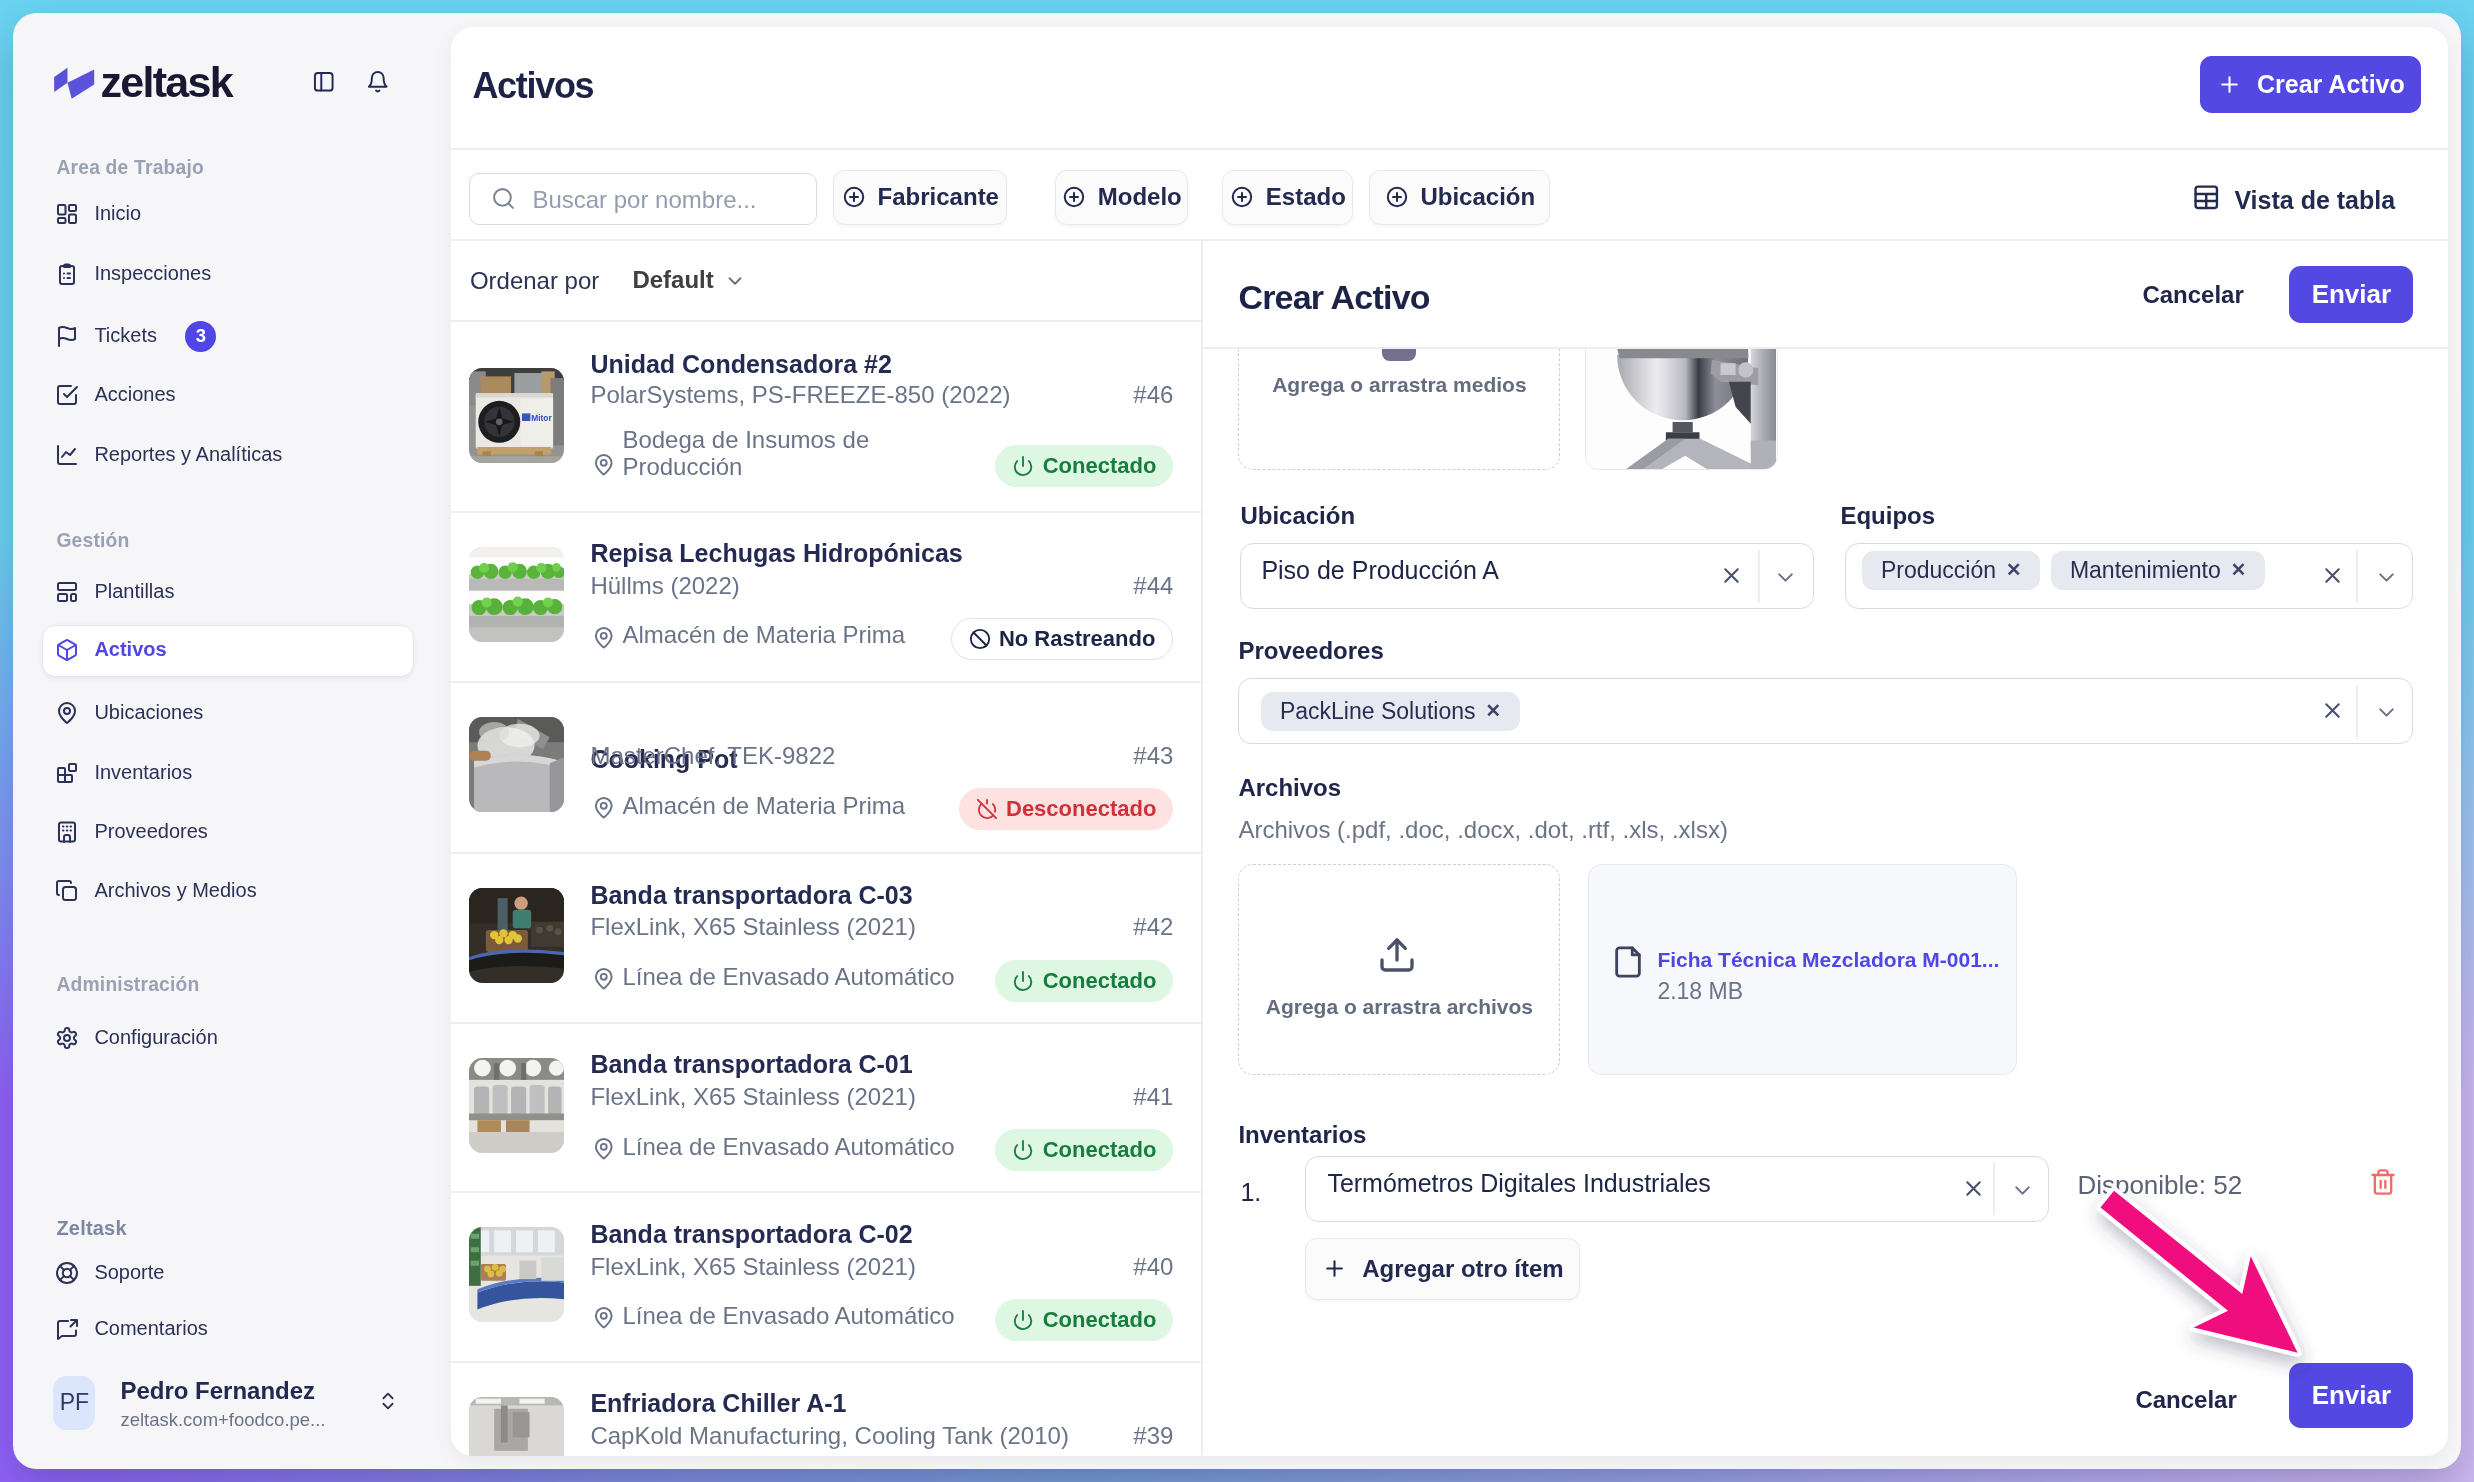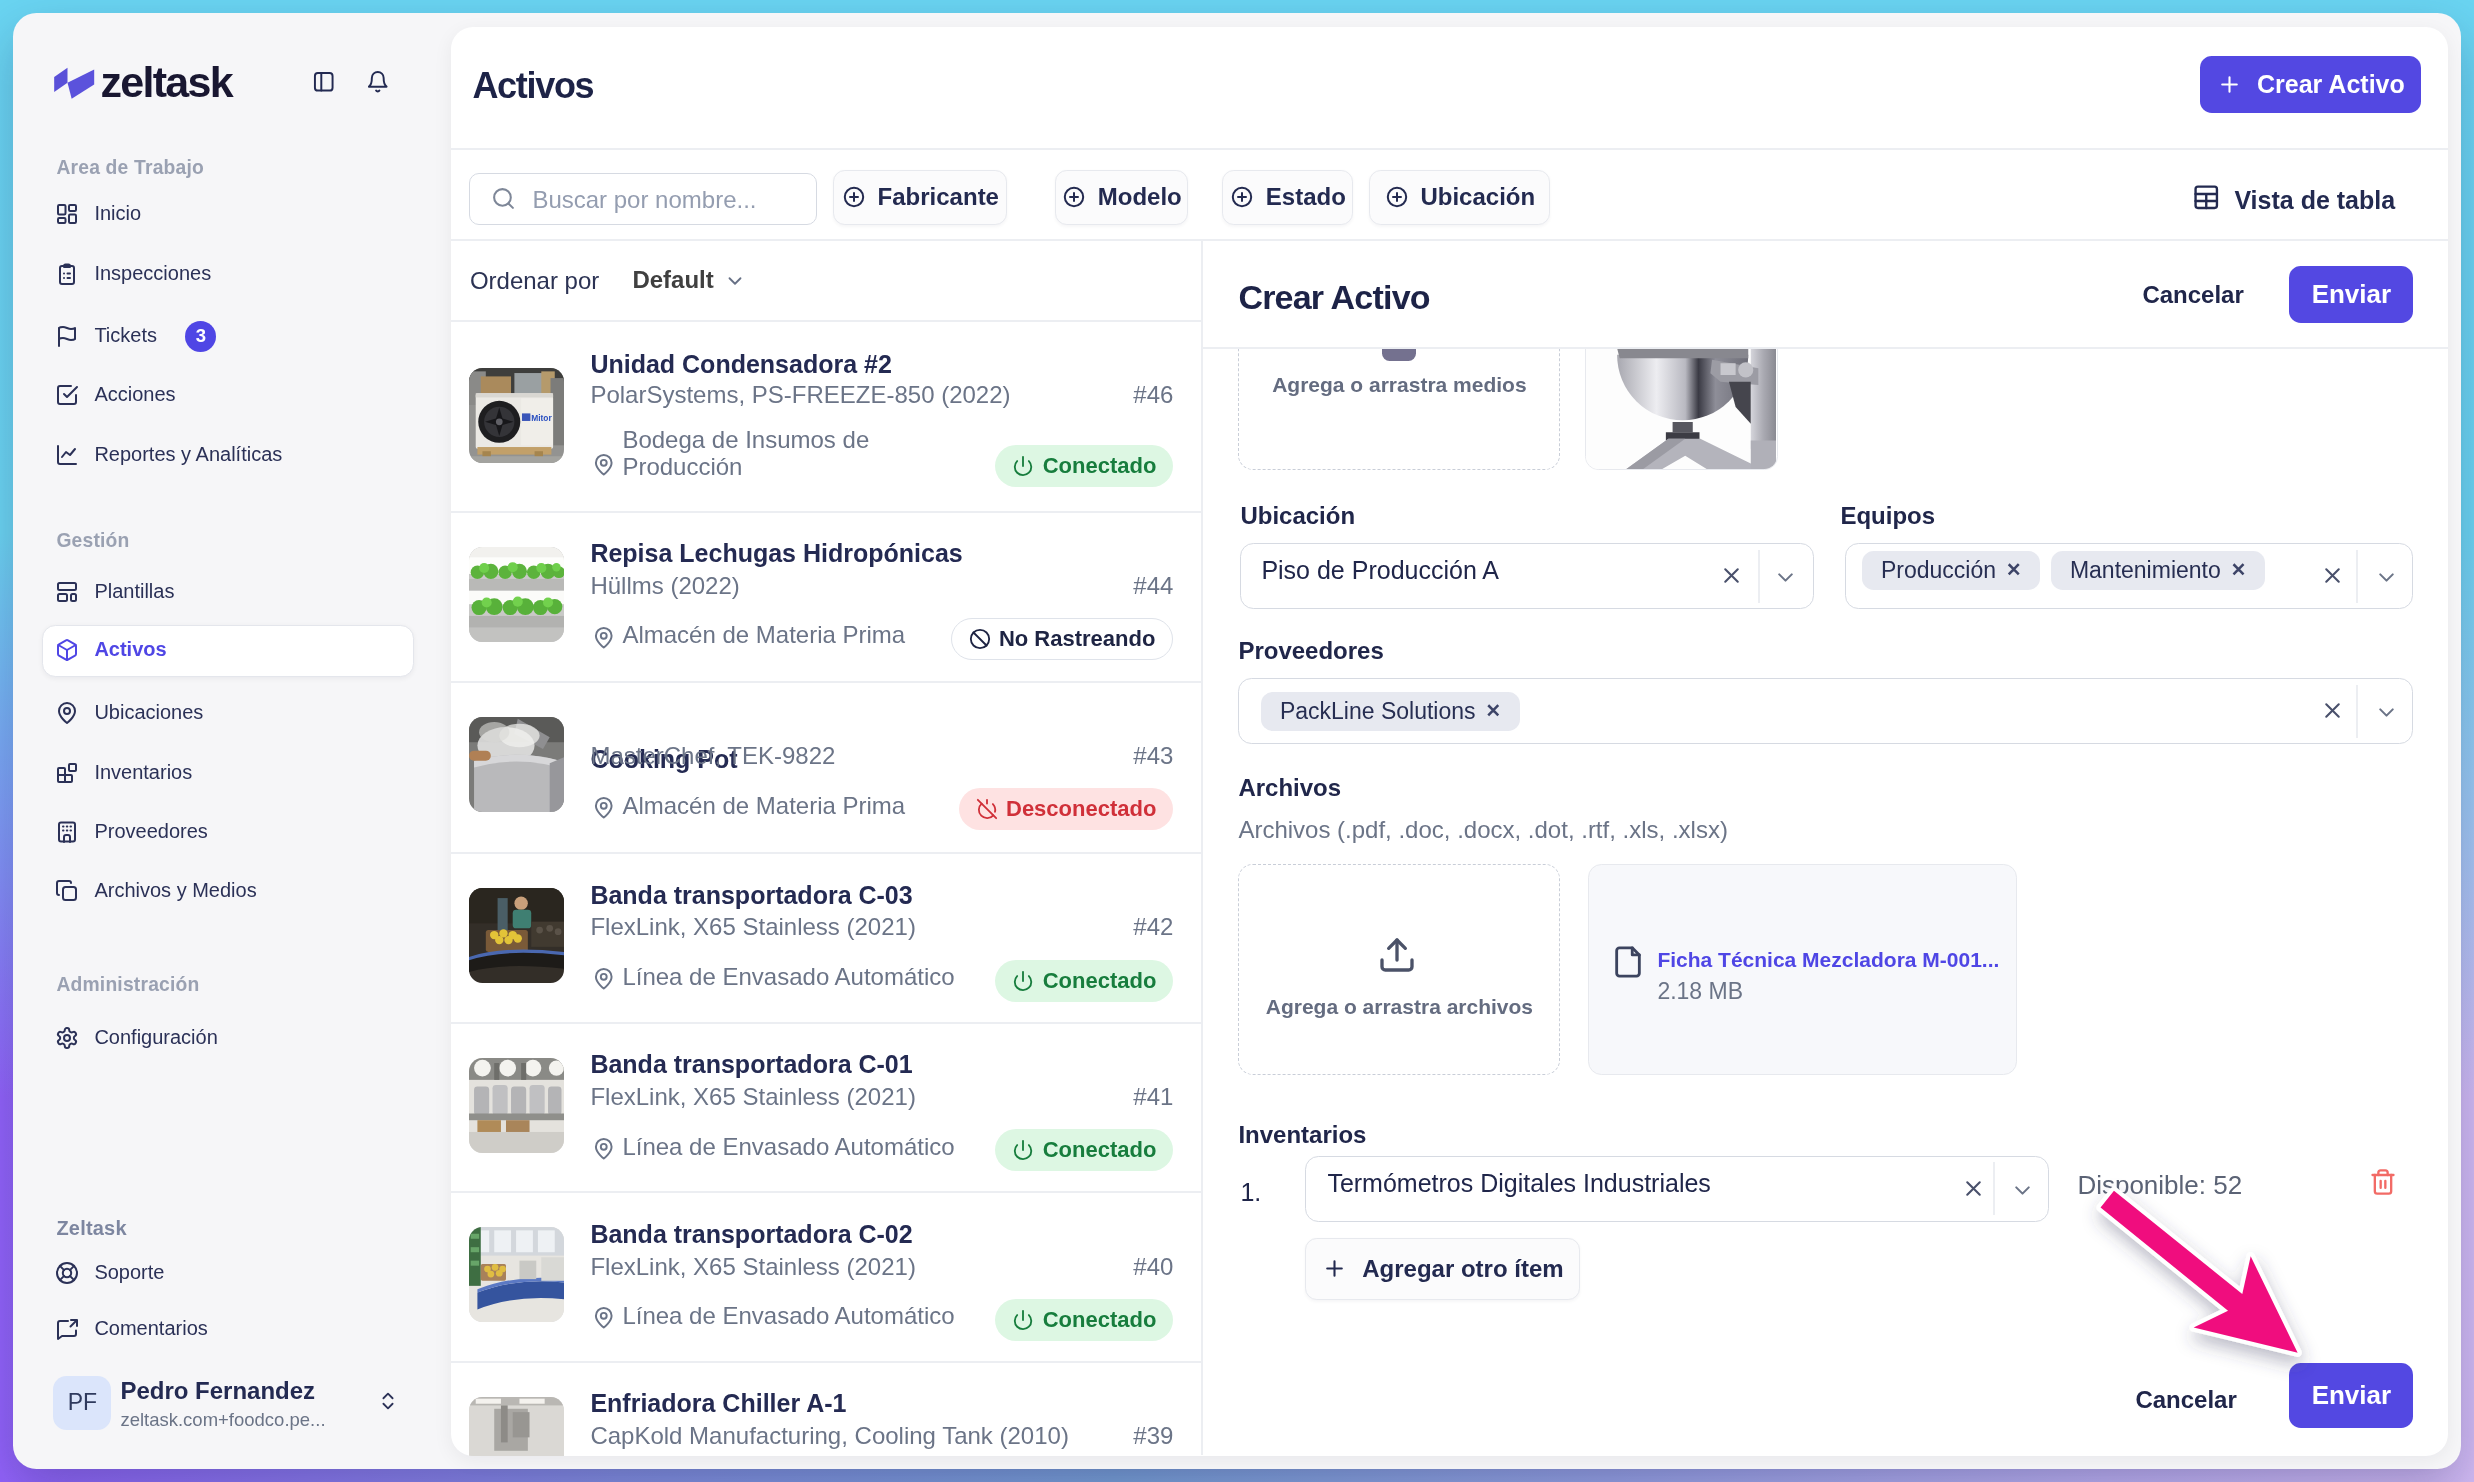--- a/index.html
+++ b/index.html
@@ -156,21 +156,21 @@
           <circle cx="12" cy="12" r="10"></circle>
           <circle cx="12" cy="12" r="4.2"></circle>
           <path d="m4.9 4.9 4.2 4.2M14.9 14.9l4.2 4.2M14.9 9.1l4.2-4.2M9.1 14.9l-4.2 4.2"></path>
         </svg>Soporte</div>
     <div class="sitem" style="top:1304px;"><svg class="ic" viewBox="0 0 24 24">
           <path d="M21 13.5V17a2 2 0 0 1-2 2H7l-4 3V6a2 2 0 0 1 2-2h8"></path>
           <path d="M16 3h6v6"></path>
           <path d="m15.5 9.5 6-6"></path>
         </svg>Comentarios</div>
 
-    <div class="abs" style="left:40px;top:1363px;width:58px;height:54px;border-radius:13.4px;background:#dbe5fb;display:flex;align-items:center;justify-content:center;font-size:23px;color:#2f3a5e;">PF</div>
+    <div class="abs" style="left:40px;top:1363px;width:42px;height:54px;border-radius:13.4px;background:#dbe5fb;display:flex;align-items:center;justify-content:center;font-size:23px;color:#2f3a5e;">PF</div>
     <div class="abs" style="left:107px;top:1364px;font-size:24px;font-weight:700;color:#232a52;">Pedro Fernandez</div>
     <div class="abs" style="left:107px;top:1396px;font-size:18.5px;color:#6b7487;">zeltask.com+foodco.pe...</div>
     <div class="abs" style="left:364px;top:1377px;color:#2b3157;">
         <svg class="ic" style="width:22px;height:22px" viewBox="0 0 24 24">
           <path d="m7 15 5 5 5-5"></path>
           <path d="m7 9 5-5 5 5"></path>
         </svg>
       </div>
   </div>
 

